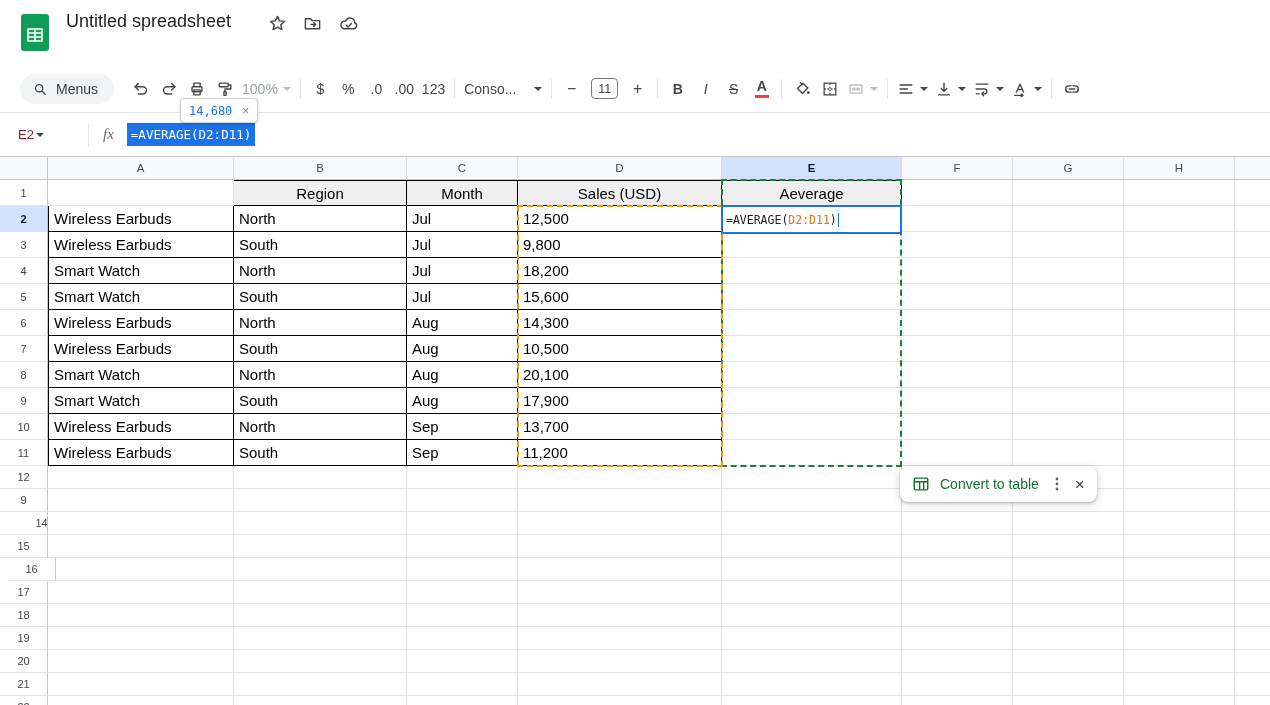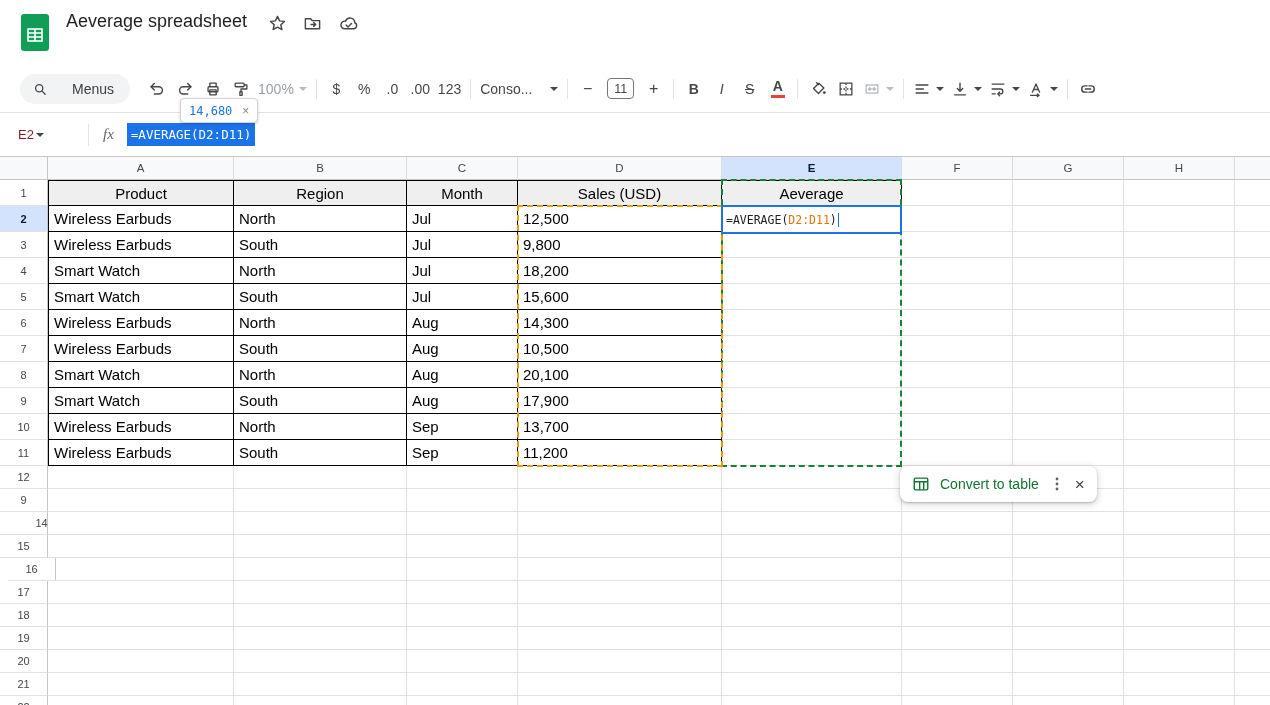--- a/index.html
+++ b/index.html
@@ -16,21 +16,21 @@
 
   
   .toolbar{position:absolute;top:65px;left:0;width:1270px;height:48px;display:flex;align-items:center;
            padding-left:20px;border-bottom:1px solid #e1e3e1;gap:1px;overflow:hidden;}
   .tbtn{display:flex;align-items:center;justify-content:center;min-width:27px;height:26px;border-radius:4px;
         color:#444746;font-size:14px;gap:3px;padding:0 3px;background:none;border:none;}
   .caret{width:0;height:0;border-left:4px solid transparent;border-right:4px solid transparent;
          border-top:4px solid #444746;margin-left:2px;}
   .caret.gray{border-top-color:#b8bcc1;}
   .sep{width:1px;height:20px;background:#e1e3e1;margin:0 5px;}
-  .menus-pill{display:flex;align-items:center;gap:24px;height:30px;padding:0 16px 0 12px;border-radius:20px;
+  .menus-pill{display:flex;align-items:center;gap:8px;height:30px;padding:0 16px 0 12px;border-radius:20px;
               background:#f1f3f4;font-size:14px;color:#3c4043;margin-right:12px;}
   .zoom{color:#9aa0a6;}
   .fontsel{width:84px;justify-content:space-between;}
   .sizebox{width:27px;height:21px;border:1px solid #747775;border-radius:4px;display:flex;align-items:center;
            justify-content:center;font-size:12.5px;margin:0 5px;color:#444746;}
   .bold{font-weight:700;}
   .italic{font-style:italic;}
   .strike{text-decoration:line-through;}
   .acolor{display:flex;flex-direction:column;align-items:center;line-height:15px;font-weight:600;}
   .acolor .bar{width:14px;height:3px;background:#e94235;margin-top:1px;}
@@ -89,21 +89,21 @@
 
 <div id="app">
 
   <div class="logo">
     <svg width="28" height="37" viewBox="0 0 28 37" class="ic">
       <rect width="28" height="37" rx="3" fill="#0f9d58"></rect>
       <rect x="7" y="15" width="14" height="12" fill="none" stroke="#fff" stroke-width="1.6"></rect>
       <path d="M7 19 h14 M7 23 h14 M14 15 v12" stroke="#fff" stroke-width="1.6" fill="none"></path>
     </svg>
   </div>
-  <div class="title">Aeverage spreadsheet</div>
+  <div class="title">Untitled spreadsheet</div>
   <div class="doc-icons">
     <svg width="19" height="19" viewBox="0 0 20 20" class="ic" fill="none" stroke="#444746" stroke-width="1.5" stroke-linejoin="round">
       <path d="M10 2.5 L12.2 7.2 L17.3 7.8 L13.5 11.3 L14.6 16.4 L10 13.8 L5.4 16.4 L6.5 11.3 L2.7 7.8 L7.8 7.2 Z"></path>
     </svg>
     <svg width="19" height="19" viewBox="0 0 20 20" class="ic" fill="none" stroke="#444746" stroke-width="1.5" stroke-linecap="round" stroke-linejoin="round">
       <path d="M2.5 5 H8 l1.8 2 H17.5 V15.5 H2.5 Z"></path>
       <path d="M8.5 11 H13 M11.2 9 L13.4 11 L11.2 13"></path>
     </svg>
     <svg width="21" height="19" viewBox="0 0 22 20" class="ic" fill="none" stroke="#444746" stroke-width="1.5" stroke-linecap="round" stroke-linejoin="round">
       <path d="M7 15.5 a4 4 0 1 1 .9-7.9 A5 5 0 0 1 17.6 9.2 A3.3 3.3 0 0 1 16 15.5 Z"></path>
@@ -300,21 +300,20 @@
       <div class="rowhead" style="left: 0px; top: 332px; width: 48px; height: 23px;">9</div>
       <div class="rowhead" style="left: 0px; top: 355px; width: 48px; height: 23px; padding-left: 36px;">14</div>
       <div class="rowhead" style="left: 0px; top: 378px; width: 48px; height: 23px;">15</div>
       <div class="rowhead" style="left: 8px; top: 401px; width: 48px; height: 23px;">16</div>
       <div class="rowhead" style="left: 0px; top: 424px; width: 48px; height: 23px;">17</div>
       <div class="rowhead" style="left: 0px; top: 447px; width: 48px; height: 23px;">18</div>
       <div class="rowhead" style="left: 0px; top: 470px; width: 48px; height: 23px;">19</div>
       <div class="rowhead" style="left: 0px; top: 493px; width: 48px; height: 23px; text-align: right;">20</div>
       <div class="rowhead" style="left: 0px; top: 516px; width: 48px; height: 23px;">21</div>
       <div class="rowhead" style="left: 0px; top: 539px; width: 48px; height: 23px;">22</div>
-      <div class="cell hrow r0 c0" style="left: 48px; top: 23px; width: 186px; height: 26px;">Product</div>
       <div class="cell hrow r0" style="left: 234px; top: 23px; width: 173px; height: 26px;">Region</div>
       <div class="cell hrow r0" style="left: 407px; top: 23px; width: 111px; height: 26px;">Month</div>
       <div class="cell hrow r0" style="left: 518px; top: 23px; width: 204px; height: 26px;">Sales (USD)</div>
       <div class="cell hrow r0" style="left: 722px; top: 23px; width: 180px; height: 26px;">Aeverage</div>
       <div class="cell c0" style="left: 48px; top: 49px; width: 186px; height: 26px;">Wireless Earbuds</div>
       <div class="cell" style="left: 234px; top: 49px; width: 173px; height: 26px;">North</div>
       <div class="cell" style="left: 407px; top: 49px; width: 111px; height: 26px;">Jul</div>
       <div class="cell" style="left: 518px; top: 49px; width: 204px; height: 26px;">12,500</div>
       <div class="cell c0" style="left: 48px; top: 75px; width: 186px; height: 26px;">Wireless Earbuds</div>
       <div class="cell" style="left: 234px; top: 75px; width: 173px; height: 26px;">South</div>

